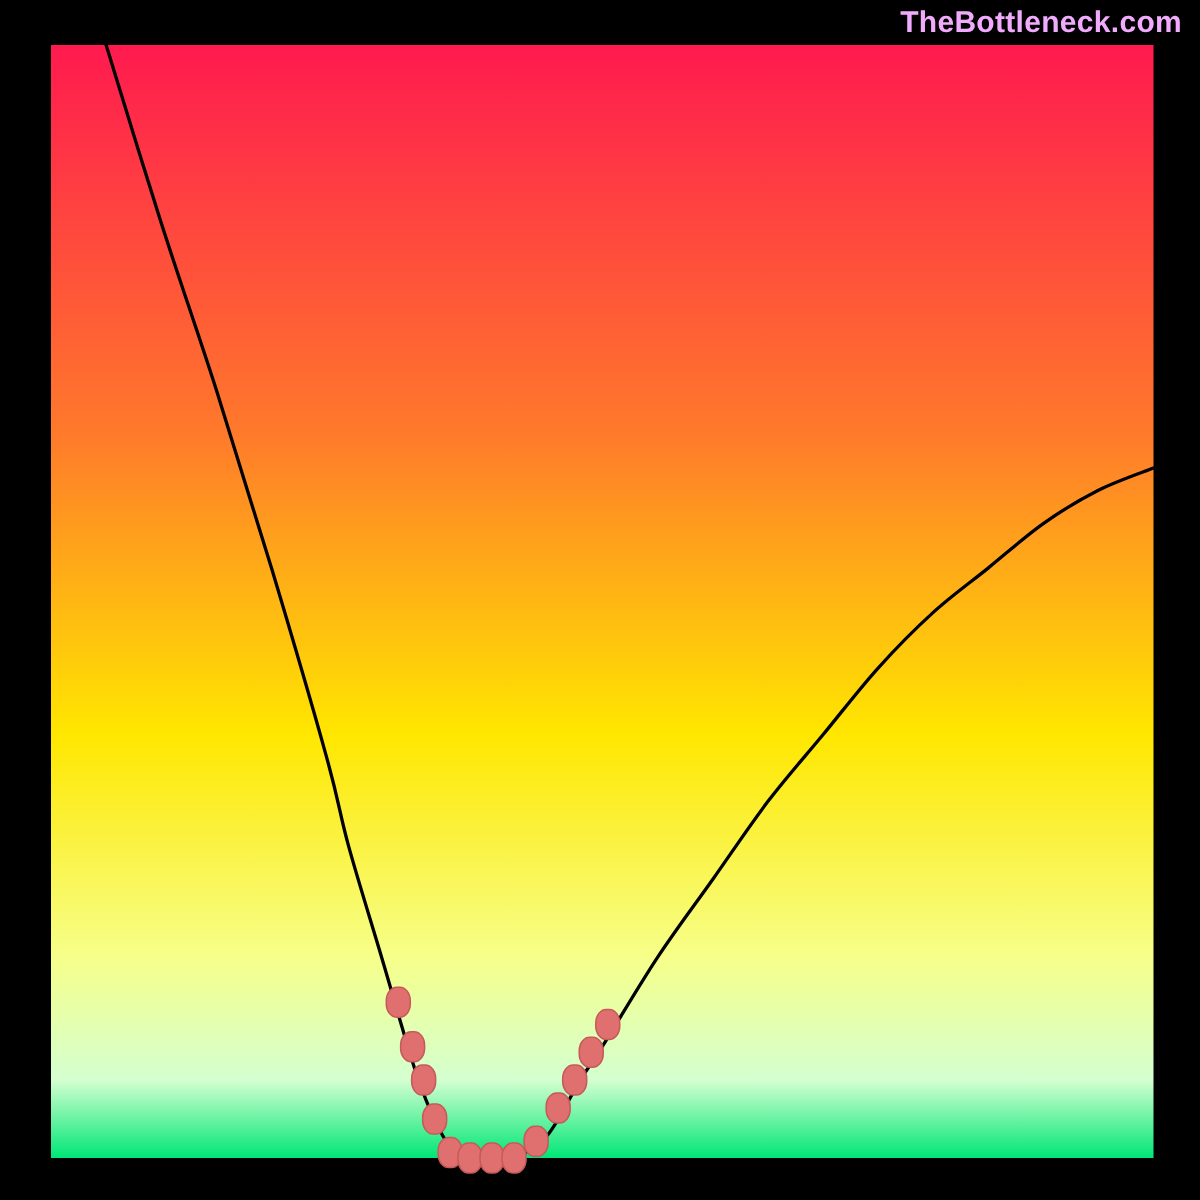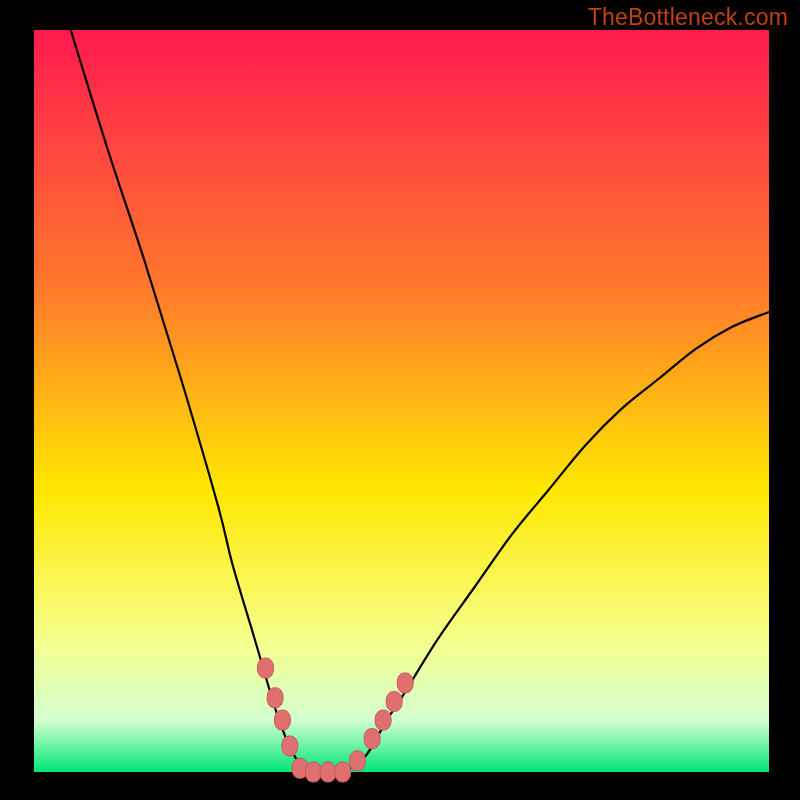--- a/index.html
+++ b/index.html
@@ -15,23 +15,23 @@
     top: 0;
     left: 0;
     width: 800px;
     height: 800px;
   }
   .watermark {
     position: absolute;
     top: 4px;
     right: 12px;
     font-family: Arial, Helvetica, sans-serif;
-    font-size: 23px;
-    font-weight: 400;
-    color: #c2410c;
+    font-size: 20px;
+    font-weight: 700;
+    color: #f0abfc;
     text-align: right;
     letter-spacing: 0.2px;
     white-space: nowrap;
   }
 </style>
 </head>
 <body>
 
 <svg class="chart-frame" viewBox="0 0 800 800" preserveAspectRatio="none">
   <defs>

